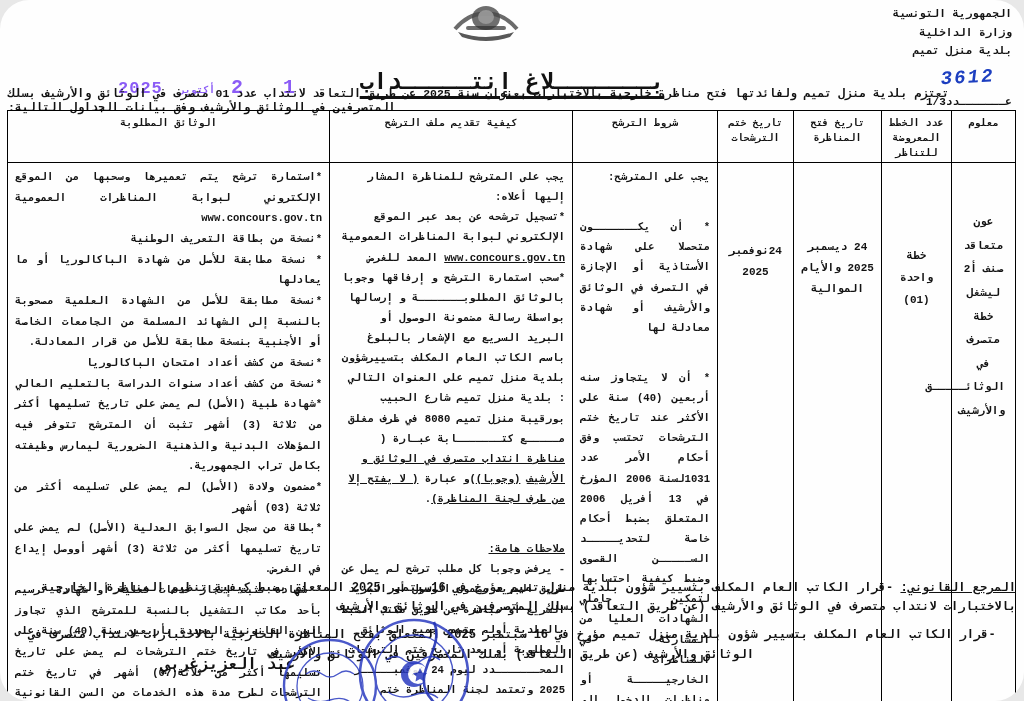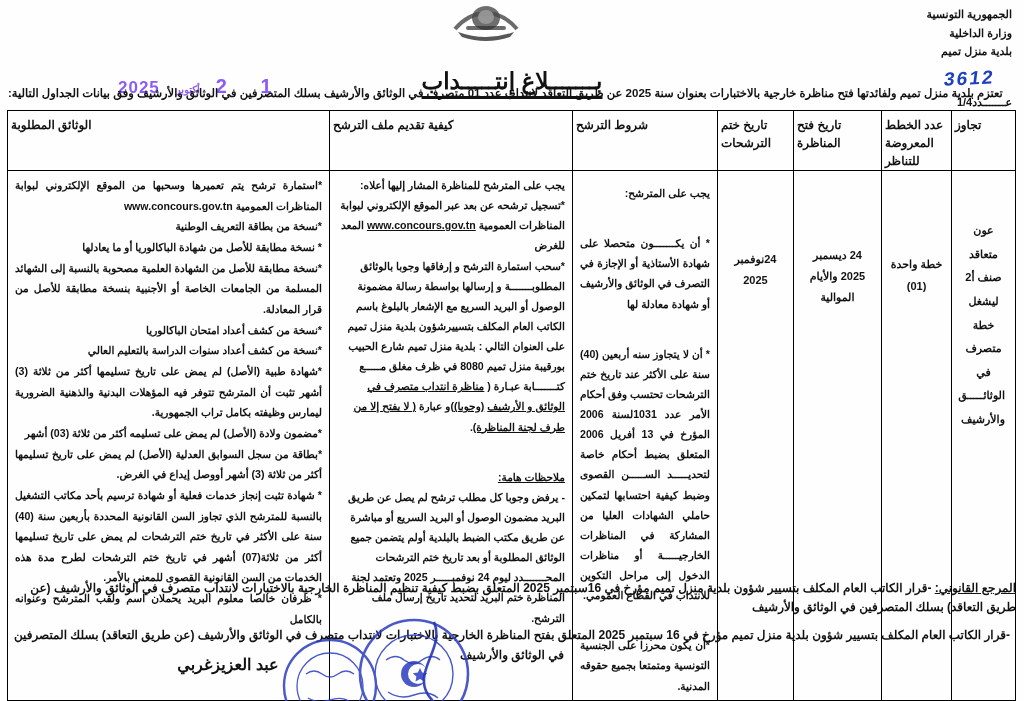--- a/index.html
+++ b/index.html
@@ -1,21 +1,21 @@
 <!DOCTYPE html>
 <html lang="ar"><head>
 <meta charset="utf-8">
 <style>
   * { margin:0; padding:0; box-sizing:border-box; }
   html,body { background:#e8e8e8; }
   .page{
     position:relative; width:1024px; height:701px; margin:0 auto;
     background:#fefefe; overflow:hidden; direction:rtl;
-    font-family:Liberation Sans, sans-serif;
-    color:#121212; font-weight:bold;
+    font-family:Liberation Mono, monospace;
+    color:#121212; font-weight:bold;border-radius:29px;
   }
   
   .gov-block{ position:absolute; top:5px; right:12px; text-align:right;
     font-size:11px; line-height:1.7; }
   .handwritten{ color:#1d3fc0; font-size:19px; letter-spacing:2px;
     transform:skewX(-10deg) rotate(-3deg); margin:2px 18px 0 0; font-weight:bold;}
   .num-label{ font-size:11px; margin-top:-2px; }
   .emblem{ position:absolute; top:2px; left:452px; width:68px; height:40px; }
   .title{ position:absolute; top:44px; left:0; width:100%; text-align:center;
     font-size:23px; letter-spacing:1px;margin-top:24px; }
@@ -26,29 +26,29 @@
   .date-stamp .year{ font-size:17px; letter-spacing:1px; }
   .date-stamp .month{ font-size:10px;margin-top:36px; }
   .date-stamp .day{ font-size:20px; letter-spacing:14px; }
   
   .intro{ position:absolute; top:86px; right:8px; left:8px;
     font-size:11.5px; text-align:left; }
   
   table{ position:absolute; top:110px; right:8px; width:1008px;
     border-collapse:collapse; table-layout:fixed; }
   th,td{ border:1.2px solid #000; vertical-align:top; }
-  th{ font-size:12px; padding:5px 3px 0; height:52px; line-height:1.5;
-    text-align:left; font-weight:bold; }
+  th{ font-size:10px; padding:5px 3px 0; height:52px; line-height:1.5;
+    text-align:center; font-weight:bold; }
   td{ padding:4px 7px; height:404px; font-size:10.6px; line-height:1.9;
     text-align:right; }
   td p{ margin:0; }
   .cell-docs{ text-align:justify; text-align-last:right; line-height:1.95; }
   .cell-sub .note-head{ margin-top:30px; text-decoration:underline; }
   .cell-cond .cond-item{ margin-top:30px; text-align:justify; text-align-last:right;}
-  .cell-cond .cond-head{ margin-top:8px; }
+  .cell-cond .cond-head{ margin-top:0; }
   .u{ text-decoration:underline; }
   .cell-close{ padding-top:78px; text-align:center; font-size:11px; }
   .cell-open{ padding-top:74px; text-align:center; font-size:11px; line-height:1.9;}
   .cell-vac{ padding-top:82px; text-align:center; font-size:11px; line-height:2;}
   .cell-pos{ padding-top:48px; text-align:center; font-size:11px; line-height:2.15;
     padding-left:10px; padding-right:10px;}
   
   .legal{ position:absolute; top:579px; right:8px; left:8px; font-size:12px;
     line-height:1.6; }
   .legal .l1{ text-align:right; }
@@ -63,21 +63,21 @@
 </head>
 <body>
 
 <div class="page">
 
   <div class="gov-block">
     <div>الجمهورية التونسية</div>
     <div>وزارة الداخلية</div>
     <div>بلدية منزل تميم</div>
     <div class="handwritten">3612</div>
-    <div class="num-label">عـــــــدد1/4</div>
+    <div class="num-label">عـــــــدد1/3</div>
   </div>
 
   <div class="emblem">
     <svg width="68" height="40" viewBox="0 0 68 40">
       <path d="M3,27 Q18,10 34,12 Q50,10 65,27" fill="none" stroke="#3a3a3a" stroke-width="4" opacity="0.75"></path>
       <ellipse cx="34" cy="16" rx="14" ry="12" fill="#4a4a4a" opacity="0.8"></ellipse>
       <ellipse cx="34" cy="15" rx="8" ry="7" fill="#9a9a9a" opacity="0.9"></ellipse>
       <path d="M6,30 Q34,40 62,30 L58,35 Q34,43 10,35 Z" fill="#2e2e2e" opacity="0.8"></path>
       <rect x="14" y="24" width="40" height="4" rx="2" fill="#2e2e2e" opacity="0.7"></rect>
     </svg>
@@ -100,21 +100,21 @@
       <col style="width:64px">
         <col style="width:70px">
         <col style="width:88px">
       <col style="width:76px">
         <col style="width:145px">
         <col style="width:243px">
       <col style="width:322px">
     </colgroup>
     <thead>
       <tr>
-        <th>تجاوز</th>
+        <th>معلوم</th>
         <th>عدد الخطط المعروضة للتناظر</th>
         <th>تاريخ فتح المناظرة</th>
         <th>تاريخ ختم الترشحات</th>
         <th>شروط الترشح</th>
         <th>كيفية تقديم ملف الترشح</th>
         <th>الوثائق المطلوبة</th>
       </tr>
     </thead>
     <tbody>
       <tr>

